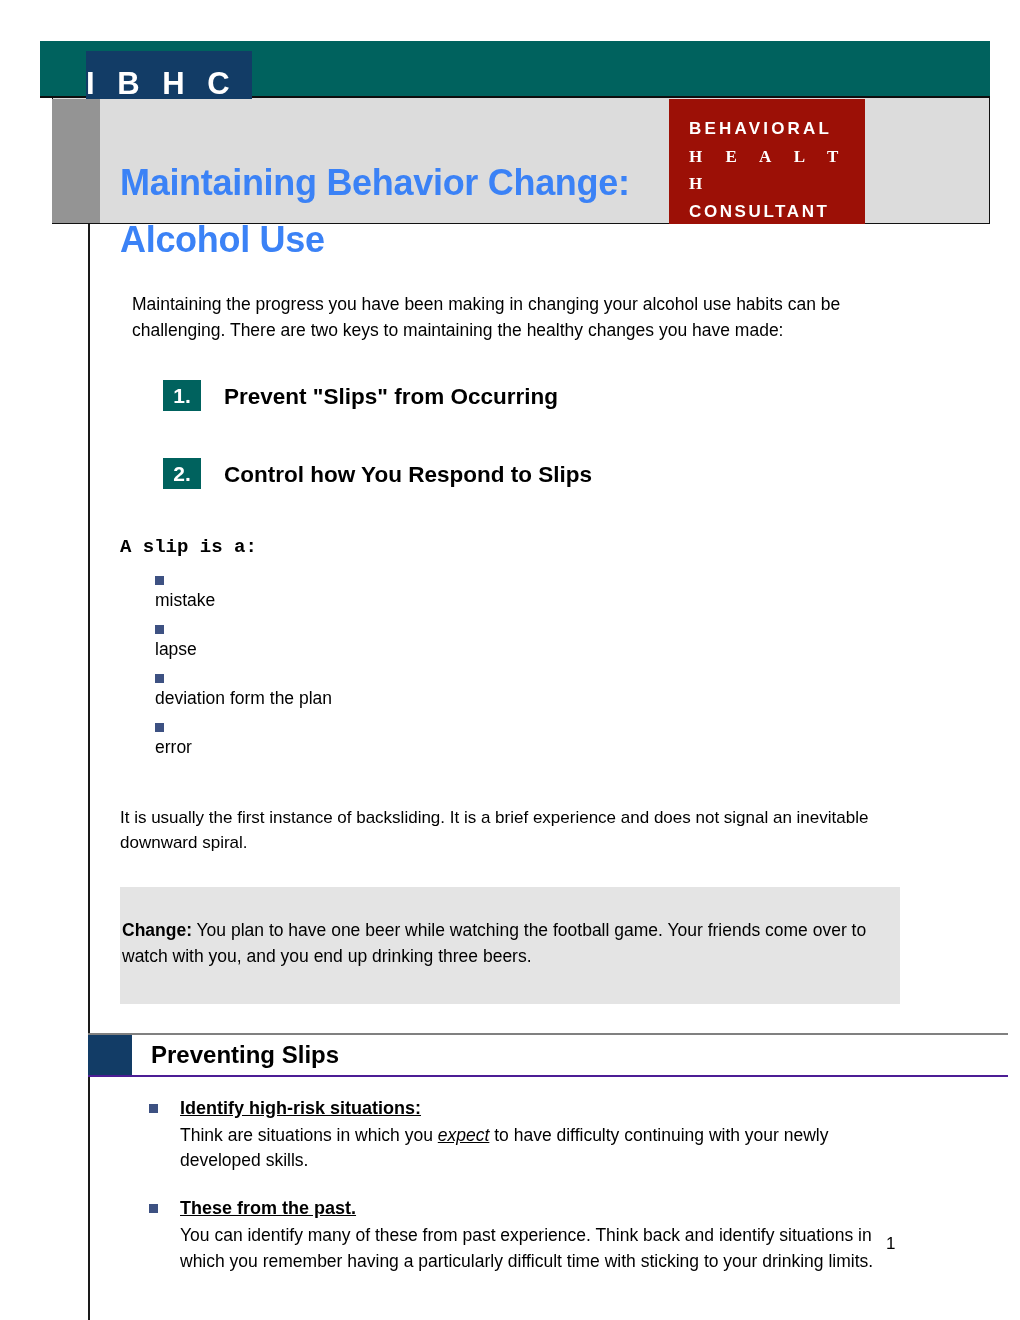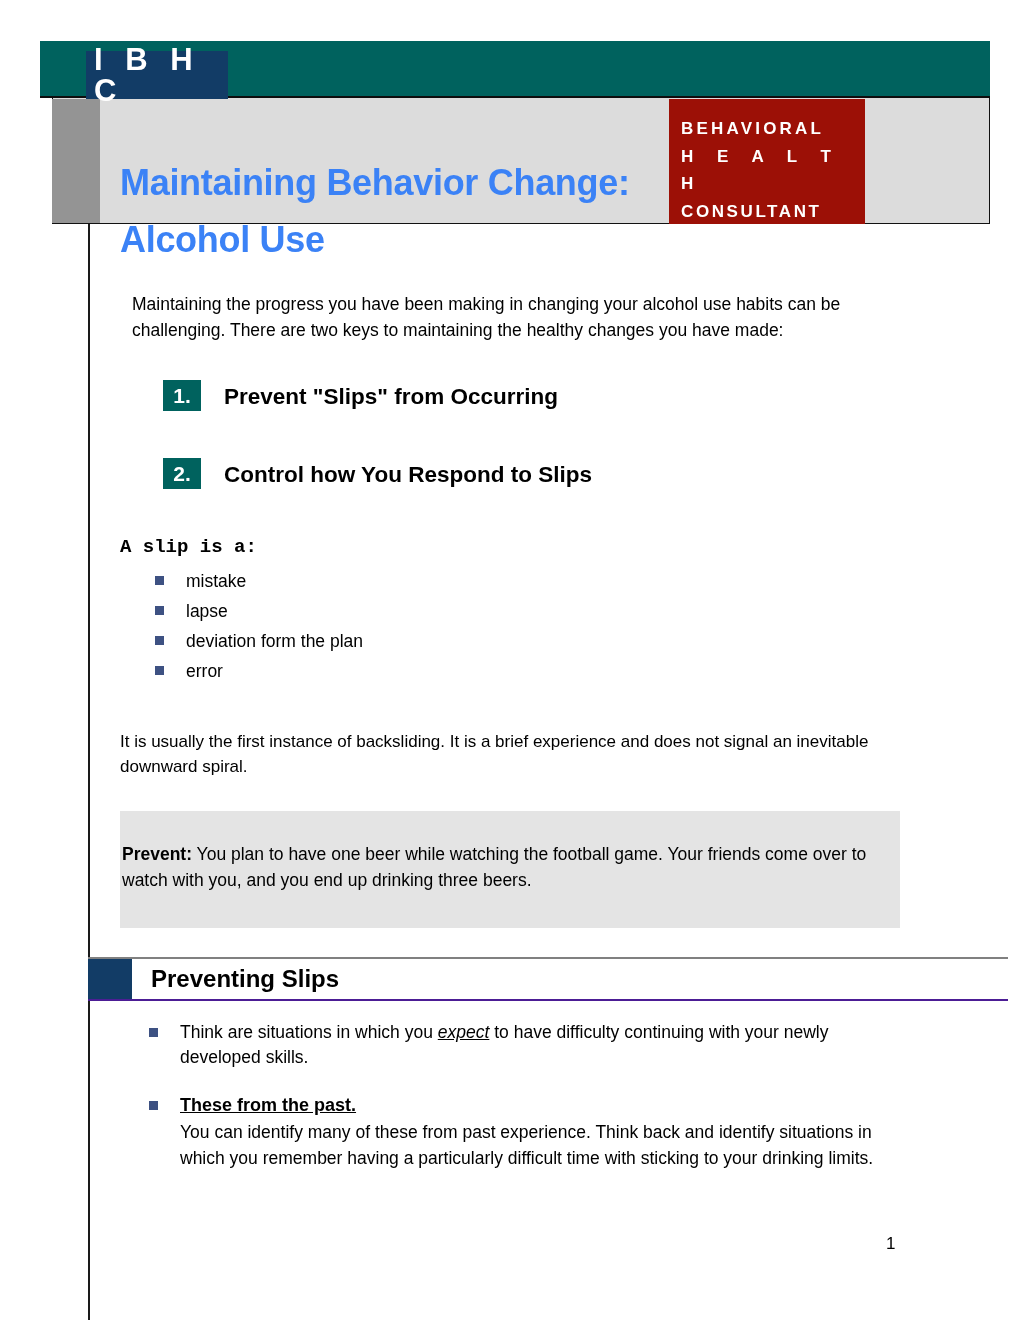--- a/index.html
+++ b/index.html
@@ -48,28 +48,28 @@
     width: 950px;
     height: 57px;
     background: #00625e;
     border-bottom: 2px solid #0d0d0d;
     box-sizing: border-box;
   }
   .ibhc-box {
     position: absolute;
     left: 46px;
     top: 10px;
-    width: 142px;
+    width: 166px;
     height: 48px;
     background: #123c66;
     display: flex;
-    align-items: center;
+    align-items: flex-end;
     justify-content: flex-start;
     box-sizing: border-box;
-    padding-left: 8px;
+    padding-left: 0;
     z-index: 4;
   }
   .ibhc-text {
     color: #ffffff;
     font-size: 31px;
     font-weight: bold;
     letter-spacing: 7px;
     line-height: 1;
     font-family: "Liberation Sans", sans-serif;
   }
@@ -112,31 +112,31 @@
 
   .bhc-badge {
     position: absolute;
     left: 669px;
     top: 99px;
     width: 196px;
     height: 125px;
     background: #9c1006;
     z-index: 5;
     box-sizing: border-box;
-    padding: 16px 0 0 12px;
+    padding: 16px 0 0 20px;
   }
   .bhc-line {
     color: #ffffff;
     font-weight: bold;
     font-size: 17px;
     line-height: 1.62;
     font-family: "Liberation Sans", sans-serif;
   }
   .bhc-l1 { letter-spacing: 3.2px; }
-  .bhc-l2 { letter-spacing: 9.5px; }
+  .bhc-l2 { letter-spacing: 9.5px; font-family: Liberation Serif, serif; }
   .bhc-l3 { letter-spacing: 2.6px; }
 
   
   .content {
     position: absolute;
     left: 120px;
     top: 280px;
     width: 790px;
   }
 
@@ -190,20 +190,21 @@
     list-style: none;
     margin: 0;
     padding: 0;
   }
   .bullets li {
     display: flex;
     align-items: flex-start;
     font-size: 17.5px;
     line-height: 1.72;
     padding-left: 35px;
+    flex-direction: column;
   }
   .sq {
     width: 9px;
     height: 9px;
     background: #3d5182;
     flex: 0 0 auto;
     margin-top: 10px;
     margin-right: 22px;
   }
 
@@ -363,32 +364,33 @@
       </li>
       <li>
         <span class="sq"></span>
         <span>error</span>
       </li>
     </ul>
 
     <p class="para">It is usually the first instance of backsliding.  It is a brief experience and does not signal an inevitable downward spiral.</p>
 
     <div class="example-box">
-      <p><span class="b">Prevent:</span><span> You plan to have one beer while watching the football game.  Your friends come over to watch with you, and you end up drinking three beers.</span></p>
+      <p><span class="b">Change:</span><span> You plan to have one beer while watching the football game.  Your friends come over to watch with you, and you end up drinking three beers.</span></p>
     </div>
 
     <div class="section-head">
       <span class="section-sq"></span>
       <span class="section-title">Preventing Slips</span>
     </div>
 
     <ul class="detail-list">
       <li class="detail-item">
         <span class="detail-sq"></span>
         <span class="detail-body">
+          <span class="detail-head">Identify high-risk situations:</span>
           <span class="detail-text"><span>Think are situations in which you </span><span class="u-ital">expect</span><span> to have difficulty continuing with your newly developed skills.</span></span>
         </span>
       </li>
       <li class="detail-item">
         <span class="detail-sq"></span>
         <span class="detail-body">
           <span class="detail-head">These from the past. </span>
           <span class="detail-text"><span>You can identify many of these from past experience.  Think back and identify situations in which you remember having a particularly difficult time with sticking to your drinking limits.</span><span class="u-ital"></span><span></span></span>
         </span>
       </li>

